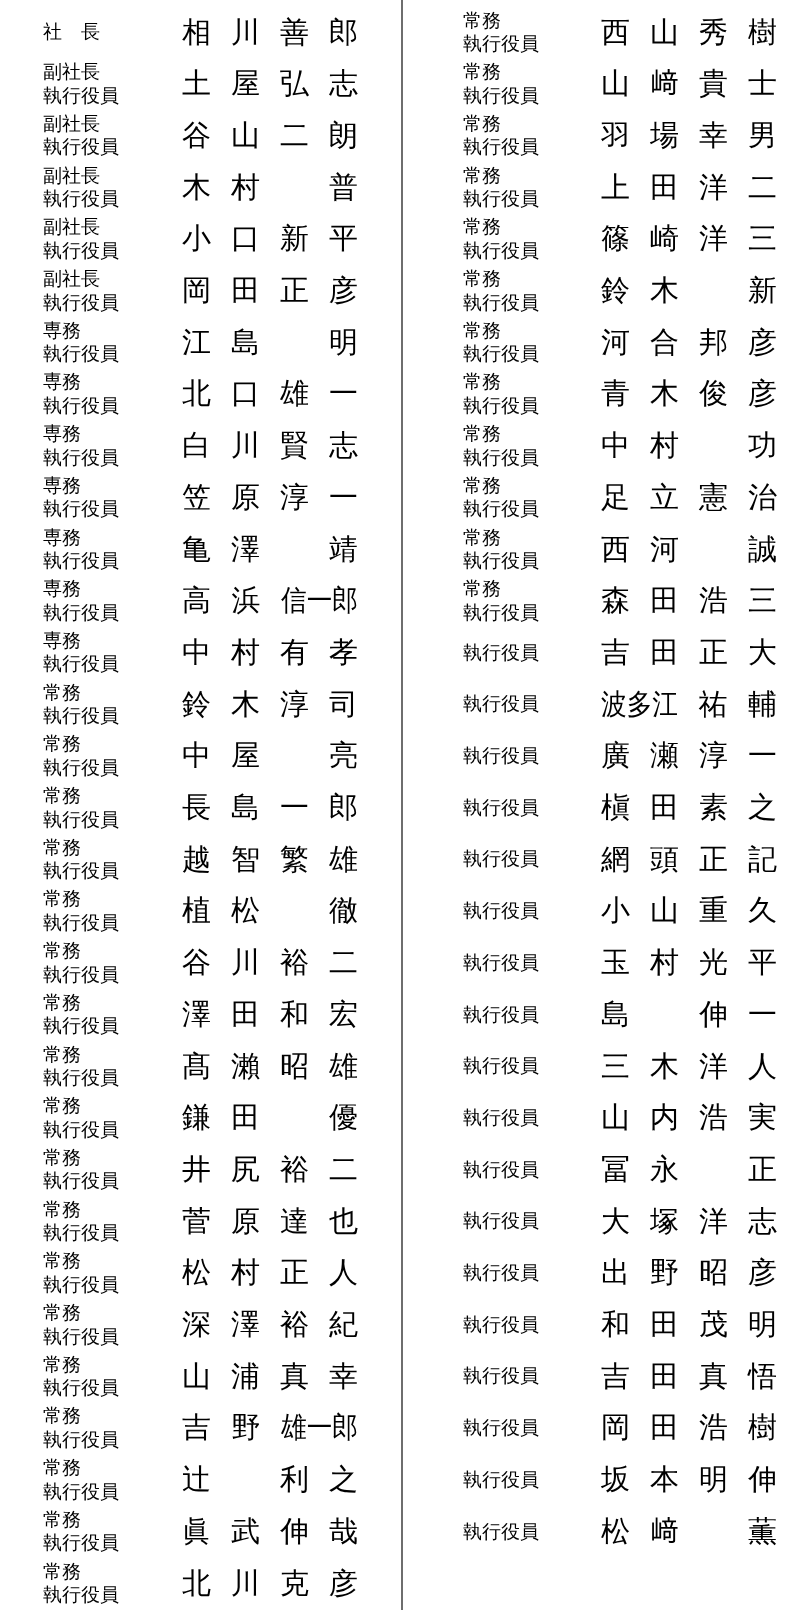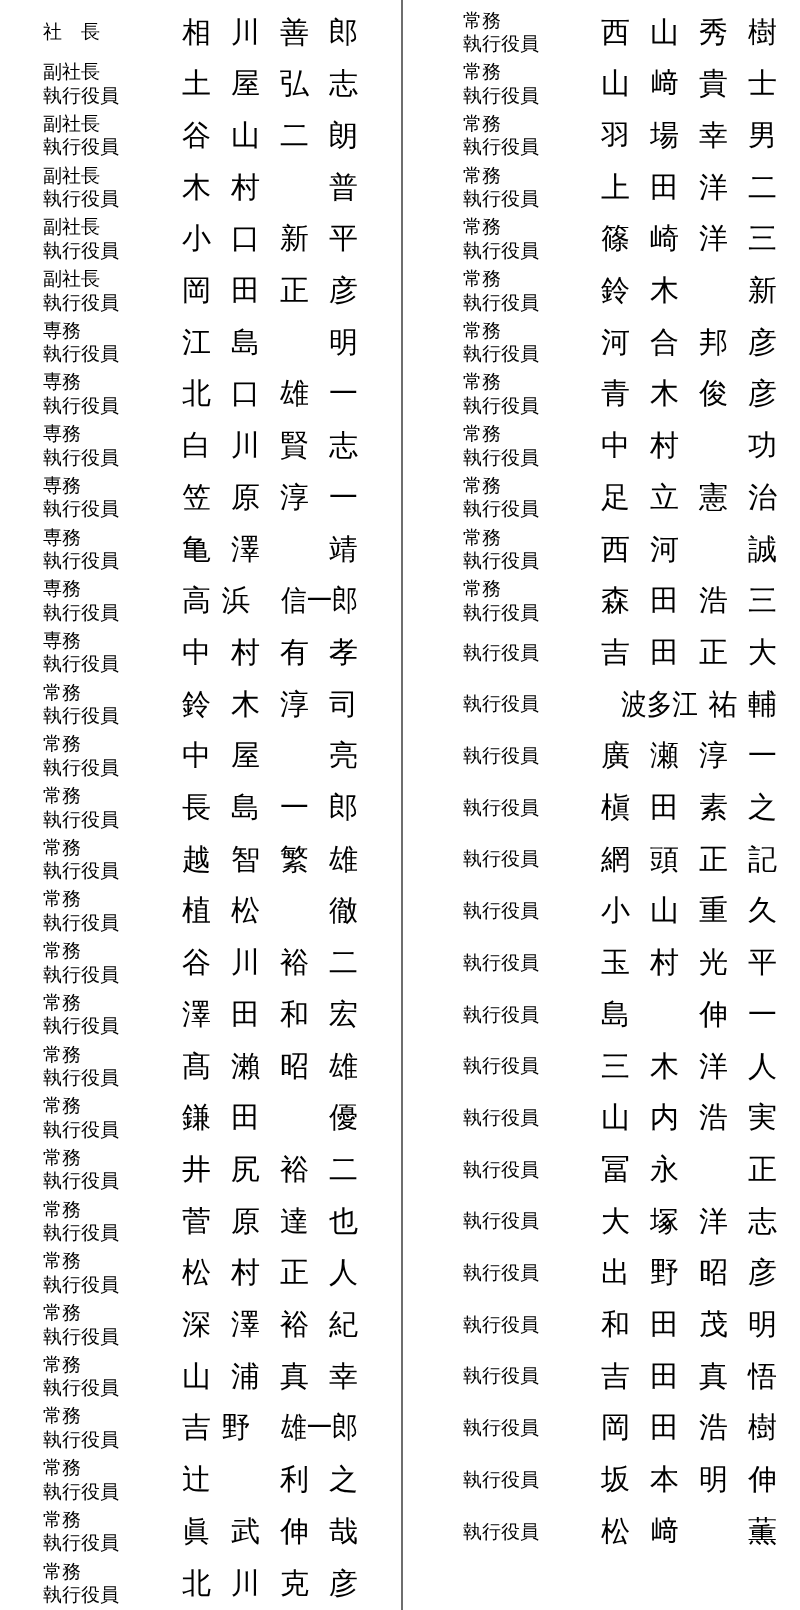--- a/index.html
+++ b/index.html
@@ -33,21 +33,21 @@
   .col-left  .title { margin-left:43px; width:139px; }
   .col-right .title { margin-left:60px; width:138px; }
 
   .name {
     width:176px; display:flex; justify-content:space-between;
     align-items:center; font-size:29px; line-height:1;
     white-space:nowrap;
   }
   .cell { display:block; width:29px; text-align:center; }
   .cell.blank { visibility:hidden; }
-  .cell.wide { width:77px; overflow:visible; text-align:center;margin-left:20px; }
+  .cell.wide { width:77px; overflow:visible; text-align:center; }
   .cell.wide .sq {
     display:inline-block; width:87px;
     transform:scaleX(0.885); transform-origin:0 50%;
     letter-spacing:0;
   }
 </style>
 </head>
 <body style="background: rgb(255, 255, 255); color: rgb(0, 0, 0);">
 
 <div class="page">

